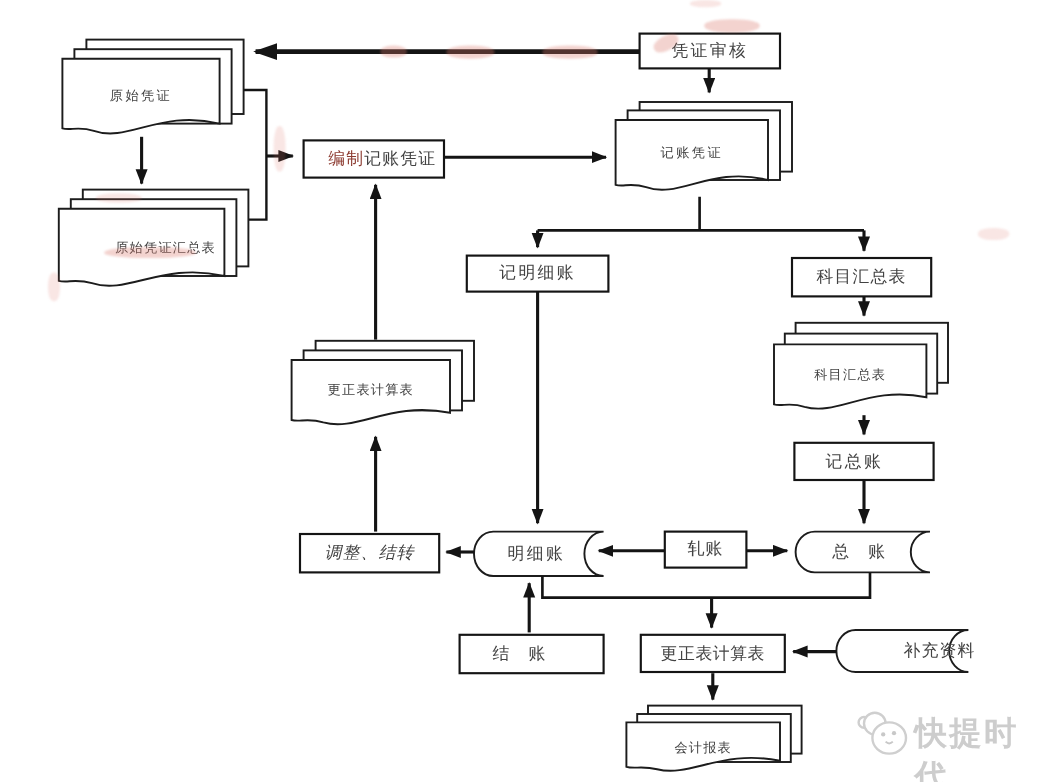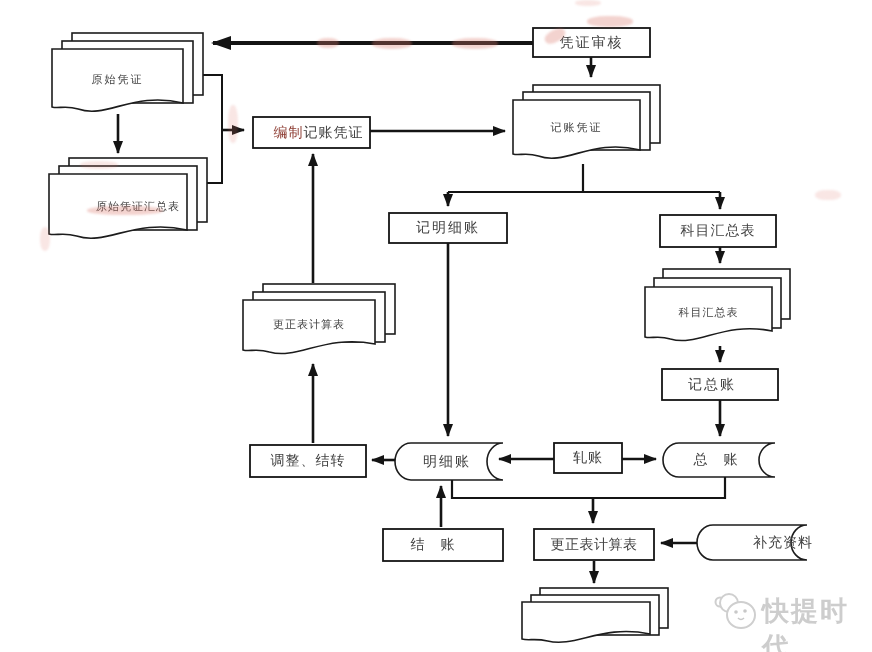--- a/index.html
+++ b/index.html
@@ -173,34 +173,35 @@
   <div class="lbl" style="left:389px; top:213px; width:118px; height:30px; letter-spacing:2px;">记明细账</div>
 
   <div class="lbl" style="left:660px; top:215px; width:116px; height:32px;">科目汇总表</div>
 
   <div class="lbl big" style="left:645px; top:291px; width:127px; height:42px; letter-spacing:1px;">科目汇总表</div>
 
   <div class="lbl" style="left:662px; top:369px; width:100px; height:31px; letter-spacing:2px;">记总账</div>
 
   <div class="lbl big" style="left:243px; top:303px; width:132px; height:42px; letter-spacing:1px;">更正表计算表</div>
 
-  <div class="lbl" style="left:250px; top:445px; width:116px; height:32px;">调整、结转</div>
+  <div class="lbl" style="left:250px; top:445px; width:116px; height:32px;font-style:italic;">调整、结转</div>
 
   <div class="lbl" style="left:397px; top:443px; width:100px; height:37px; letter-spacing:2px;">明细账</div>
 
   <div class="lbl" style="left:554px; top:443px; width:68px; height:30px;">轧账</div>
 
   <div class="lbl" style="left:663px; top:443px; width:106px; height:34px;">总　账</div>
 
   <div class="lbl" style="left:383px; top:529px; width:100px; height:32px;">结　账</div>
 
   <div class="lbl" style="left:534px; top:529px; width:120px; height:31px; letter-spacing:0.5px;">更正表计算表</div>
 
   <div class="lbl" style="left:696px; top:525px; width:102px; height:35px;padding-left:36px;">补充资料</div>
 
+  <div class="lbl big" style="left:522px; top:606px; width:128px; height:34px; letter-spacing:1px;">会计报表</div>
 
   <div class="smudge" style="left:317px; top:38px; width:22px; height:10px;"></div>
   <div class="smudge" style="left:372px; top:38px; width:40px; height:11px;"></div>
   <div class="smudge" style="left:452px; top:38px; width:46px; height:11px;"></div>
   <div class="smudge" style="left:587px; top:16px; width:46px; height:11px;"></div>
   <div class="smudge faint" style="left:575px; top:0px; width:26px; height:6px;"></div>
   <div class="smudge" style="left:544px; top:30px; width:22px; height:12px; transform:rotate(-28deg);"></div>
   <div class="smudge" style="left:87px; top:206px; width:76px; height:9px;"></div>
   <div class="smudge faint" style="left:80px; top:161px; width:38px; height:8px;"></div>
   <div class="smudge faint" style="left:40px; top:227px; width:10px; height:24px;"></div>

